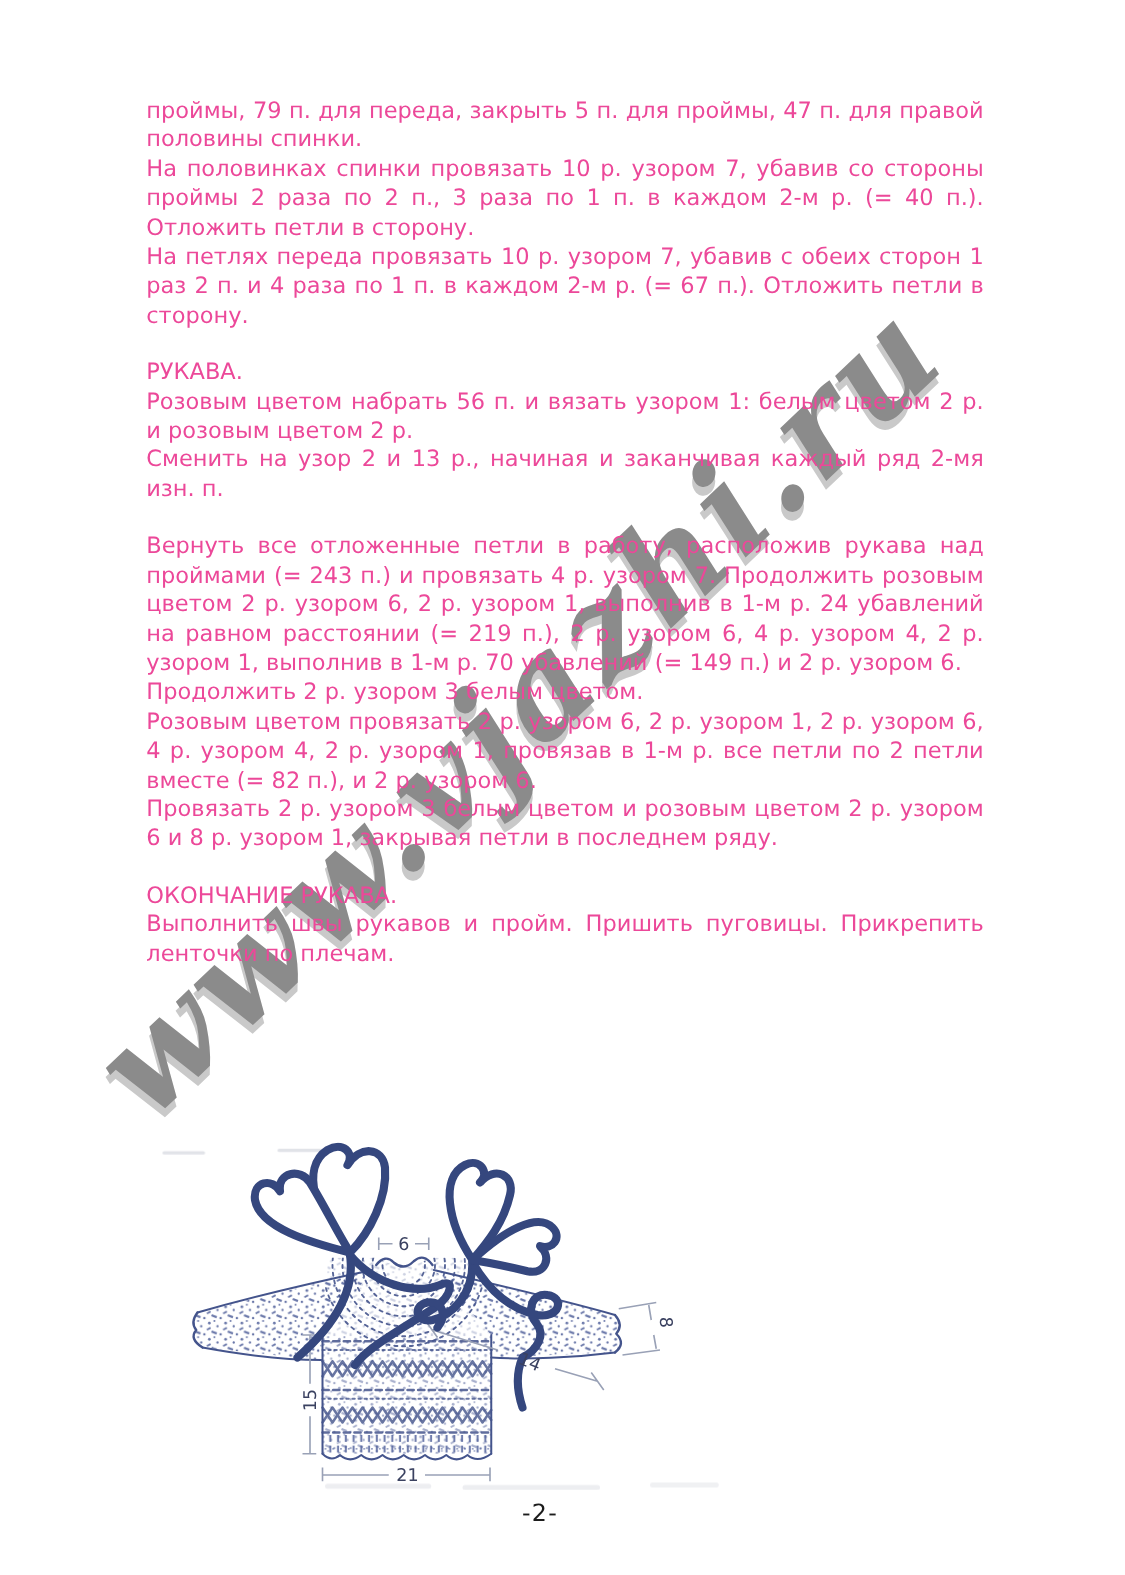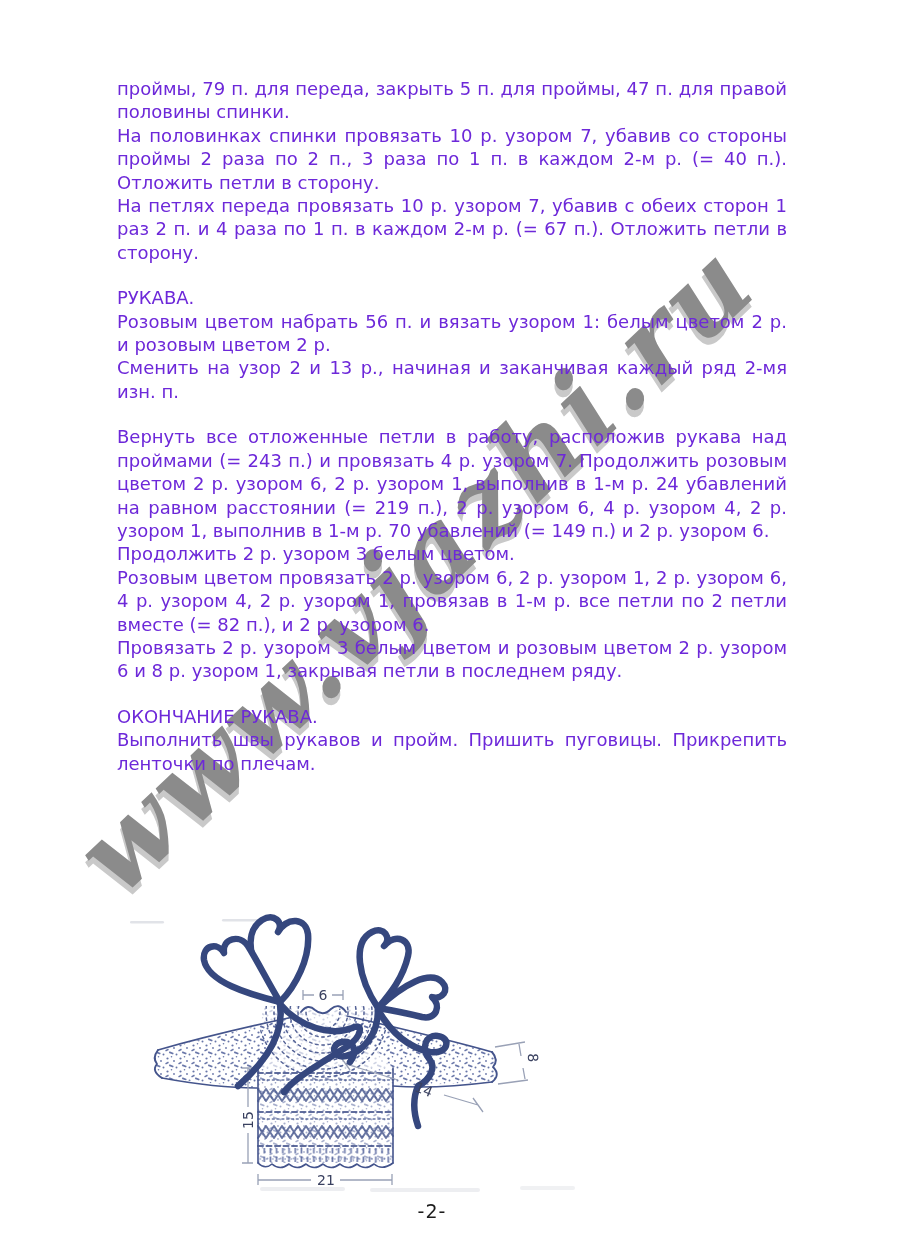--- a/index.html
+++ b/index.html
@@ -13,21 +13,21 @@
     text-align:center; white-space:nowrap;
     font-family:"DejaVu Serif","Liberation Serif",serif;
     font-style:italic; font-weight:bold;
     font-size:108px; letter-spacing:4px;
     color:#8b8b8b; text-shadow:-5px 5px 0 #c9c9c9;
     transform:rotate(-43.5deg);
     z-index:0; pointer-events:none;
   }
   .textcol {
     position:absolute; left:117px; top:77px; width:670px;
-    font-size:18px; line-height:23.4px; color:#6d28d9;
+    font-size:18px; line-height:23.4px; color:#ec4899;
     text-align:justify; z-index:1;
   }
   .section { margin:0; }
   .section + .section { margin-top:22px; }
   .heading { margin:0; }
   .textcol p { margin:0; padding:0; }
   .diagram { position:absolute; left:100px; top:900px; z-index:1; }
   .pagenum {
     position:absolute; left:404px; top:1200px; width:56px;
     font-size:19px; color:#1c1c1c; text-align:center; letter-spacing:1px; z-index:1;

